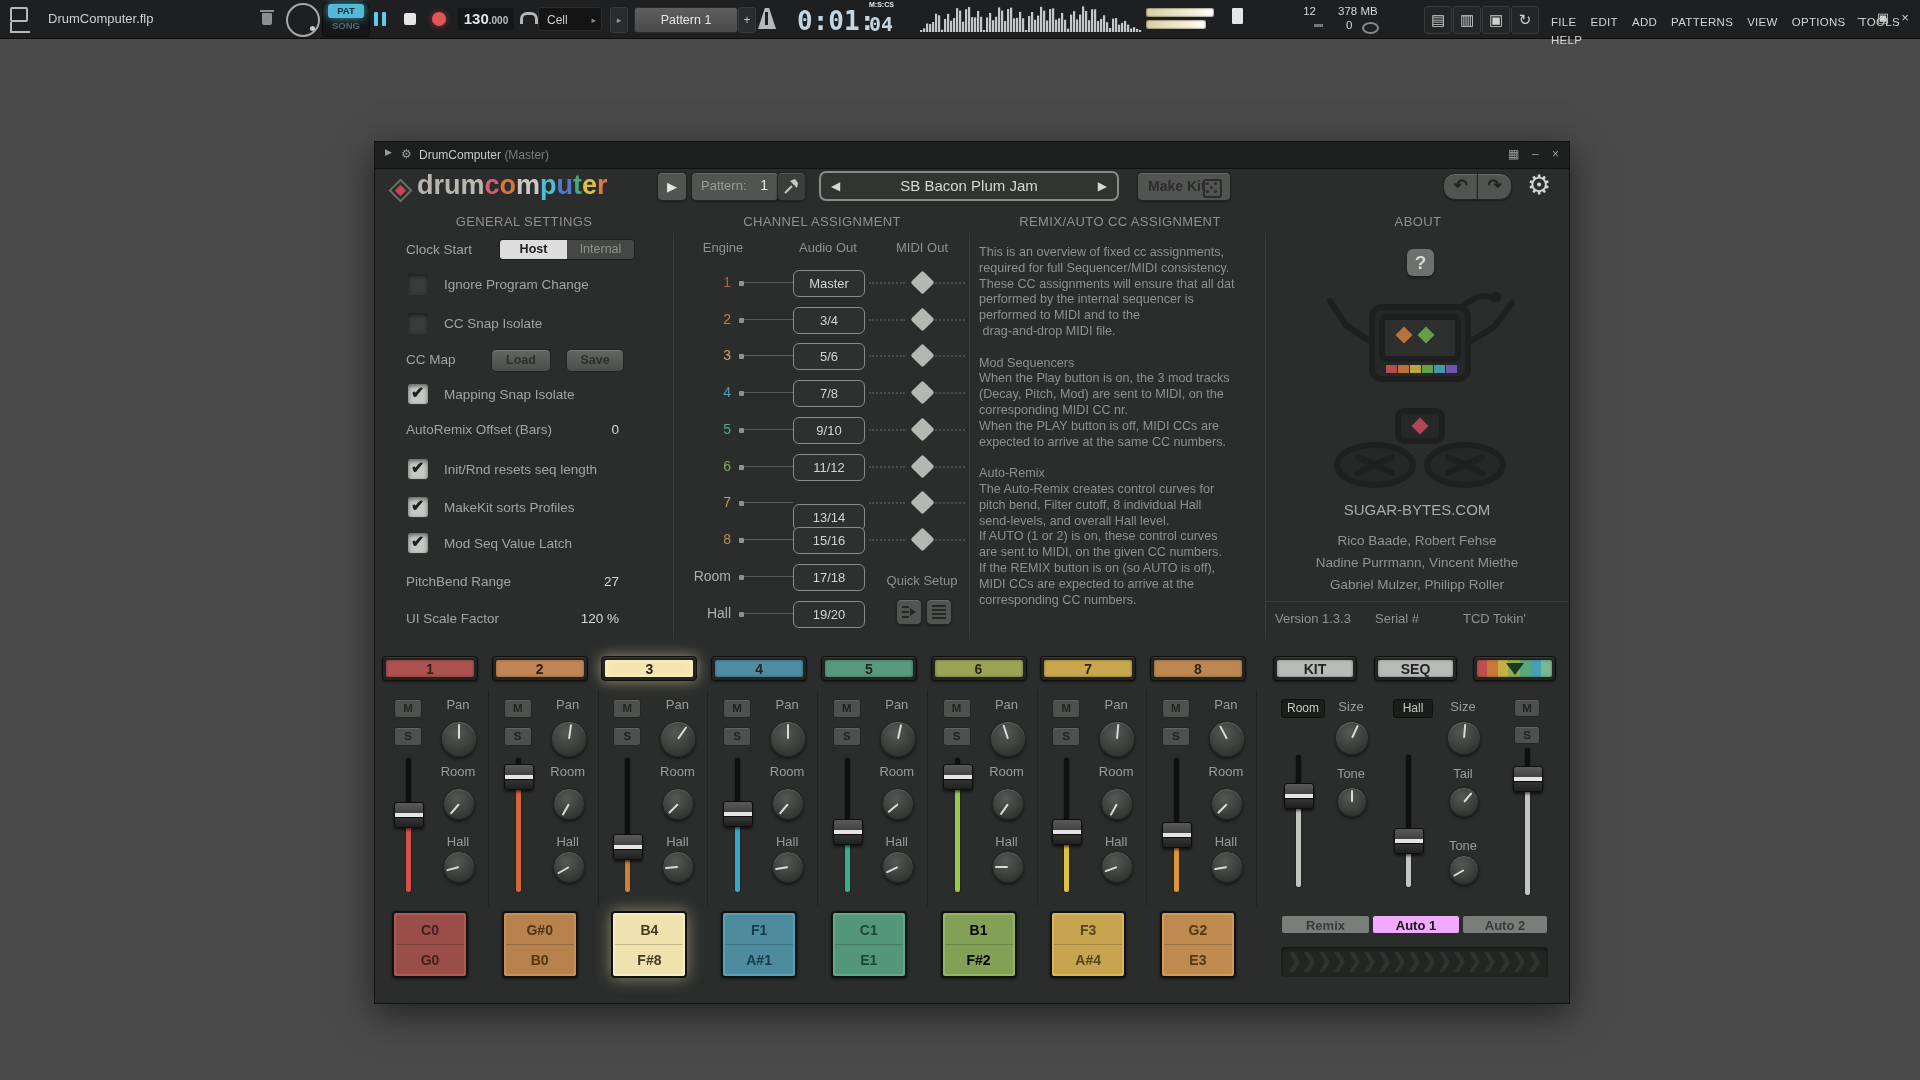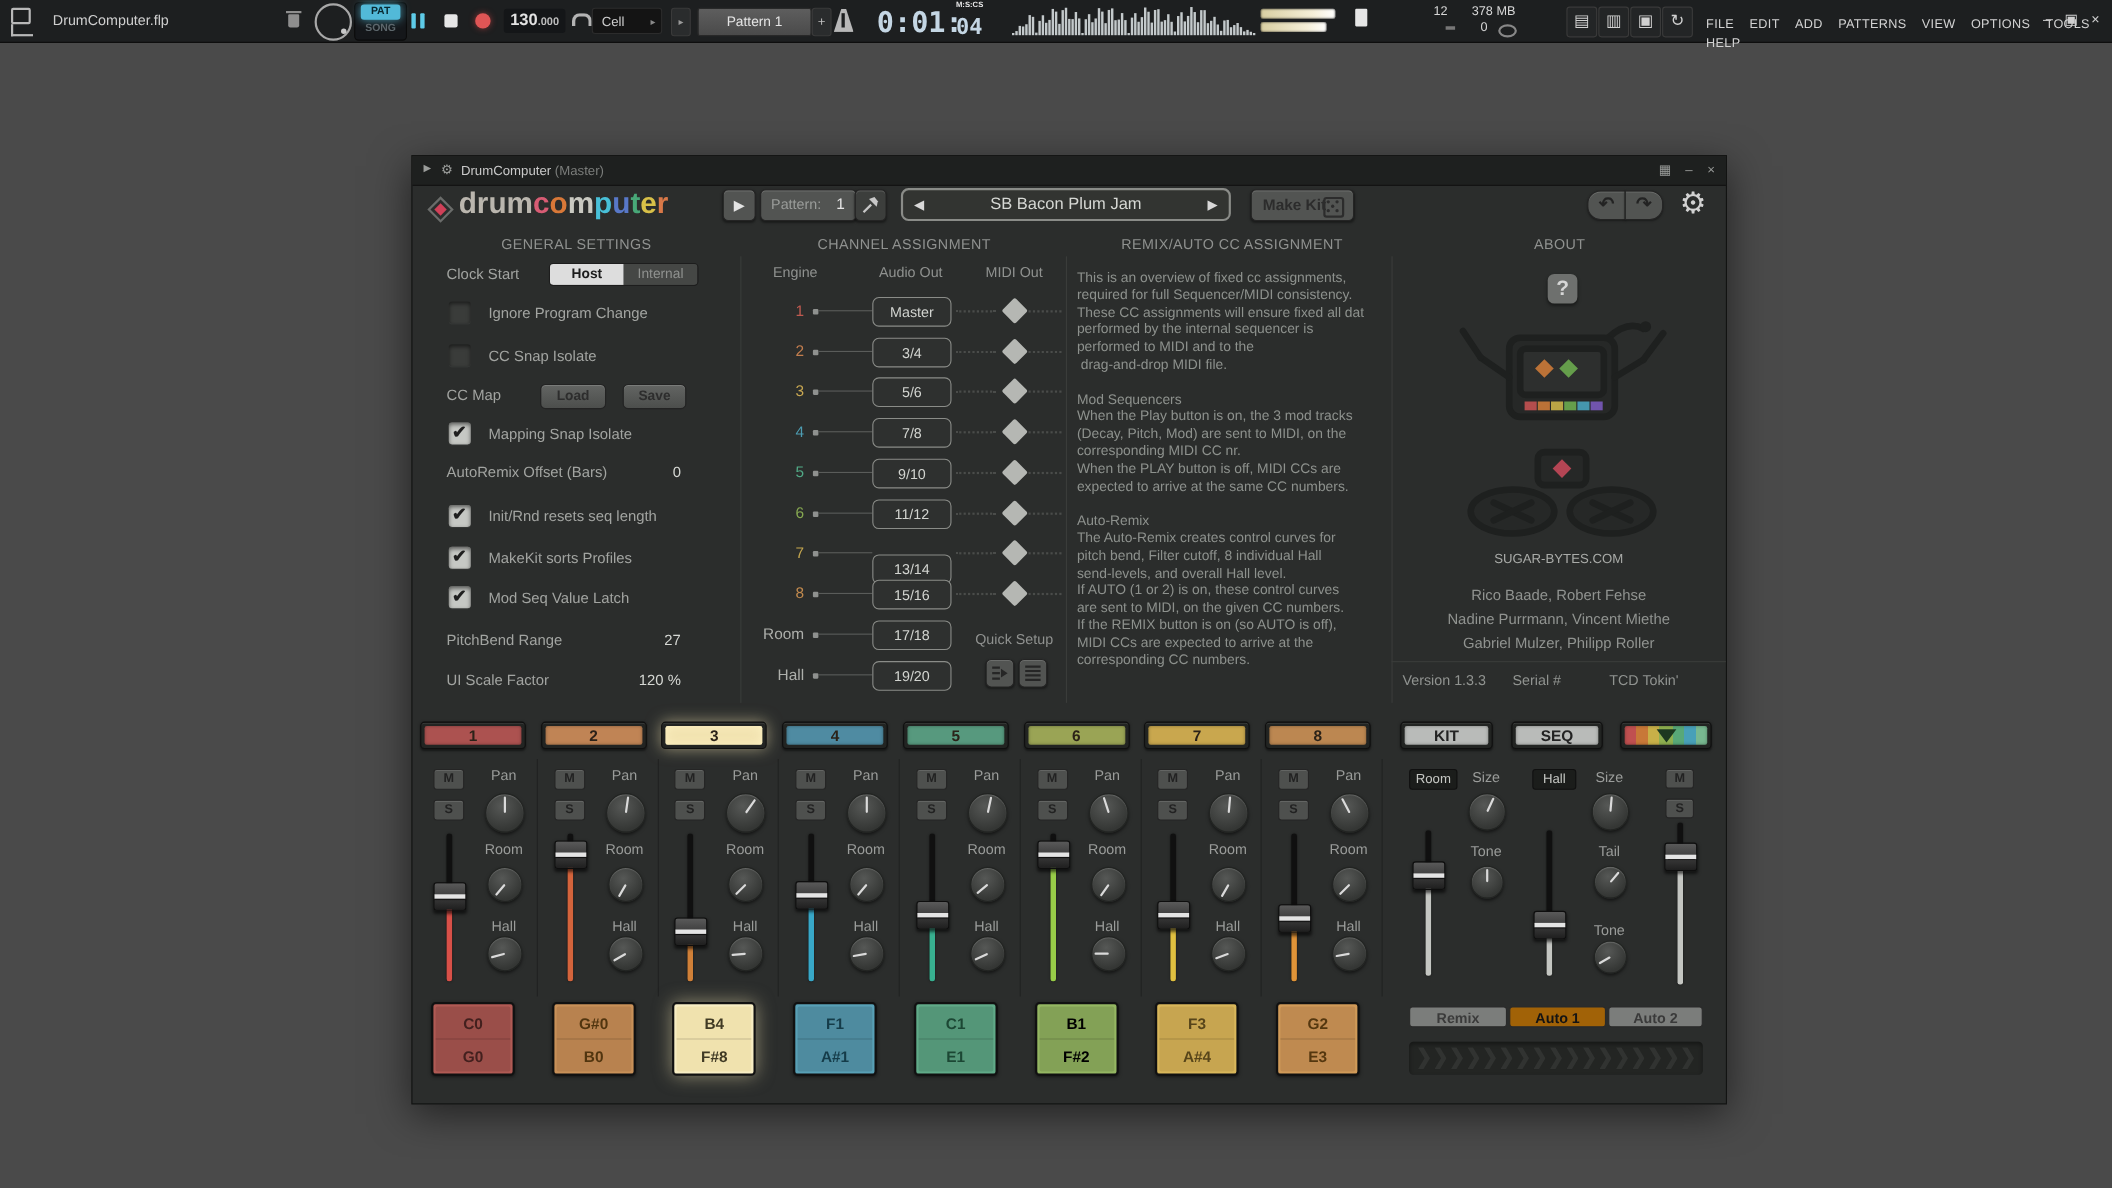--- a/index.html
+++ b/index.html
@@ -101,21 +101,21 @@
   
   .pad{position:absolute;top:911px;width:76px;height:67px;border-radius:4px;border:2px solid #111;box-sizing:border-box;
      box-shadow:0 1px 3px rgba(0,0,0,.5);}
   .pad .inner{position:absolute;inset:2px;border-radius:2px;display:flex;flex-direction:column;}
   .pad .note{flex:1;display:flex;align-items:center;justify-content:center;font-size:14px;font-weight:bold;}
   .pad .note:first-child{border-bottom:1px solid rgba(0,0,0,.18);}
   .pad.sel{box-shadow:0 0 16px rgba(242,227,176,.5);}
   
   .rbtn{position:absolute;top:915px;height:19px;border-radius:3px;font-size:13px;font-weight:bold;text-align:center;line-height:19px;
      background:#7b7d7b;color:#3a3a3a;border:1px solid #2a2a2a;box-sizing:border-box;}
-  .rbtn.on{background:#a16207;color:#141414;text-align:center;}
+  .rbtn.on{background:#f0abfc;color:#141414;text-align:center;}
   .chevbar{position:absolute;left:1281px;top:947px;width:267px;height:30px;background:#232523;border-radius:4px;
      display:flex;align-items:center;padding-left:8px;box-sizing:border-box;box-shadow:inset 0 2px 4px rgba(0,0,0,.4);}
   .chev{width:11px;height:20px;margin-right:4px;background:#313331;clip-path:polygon(0 0,45% 0,100% 50%,45% 100%,0 100%,55% 50%);}
 </style>
 </head>
 <body>
 
 <div id="app">
 
   <div id="toolbar">
@@ -411,21 +411,21 @@
         <div class="as-box" style="left: 120px; top: 331px;">17/18</div>
         <div class="as-num" style="left: 0px; top: 372px; color: rgb(173, 175, 171);">Hall</div>
         <div class="as-dot" style="left: 66px; top: 379px;"></div>
         <div class="as-line" style="left: 71px; top: 380px; width: 49px;"></div>
         <div class="as-box" style="left: 120px; top: 368px;">19/20</div>
       </div>
 
     <div class="abs" style="left:604px;top:103px;width:280px;" id="cccol">
         <div class="ccline">This is an overview of fixed cc assignments,</div>
         <div class="ccline">required for full Sequencer/MIDI consistency.</div>
-        <div class="ccline">These CC assignments will ensure fixed all dat</div>
+        <div class="ccline">These CC assignments will ensure that all dat</div>
         <div class="ccline">performed by the internal sequencer is</div>
         <div class="ccline">performed to MIDI and to the</div>
         <div class="ccline"> drag-and-drop MIDI file.</div>
         <div class="ccline"></div>
         <div class="ccline">Mod Sequencers</div>
         <div class="ccline">When the Play button is on, the 3 mod tracks</div>
         <div class="ccline">(Decay, Pitch, Mod) are sent to MIDI, on the</div>
         <div class="ccline">corresponding MIDI CC nr.</div>
         <div class="ccline">When the PLAY button is off, MIDI CCs are</div>
         <div class="ccline">expected to arrive at the same CC numbers.</div>
@@ -466,21 +466,21 @@
         <g>
           <rect x="66" y="92" width="11" height="8" fill="#c05050"></rect>
             <rect x="78" y="92" width="11" height="8" fill="#c87838"></rect>
           <rect x="90" y="92" width="11" height="8" fill="#c8b048"></rect>
             <rect x="102" y="92" width="11" height="8" fill="#6aa84e"></rect>
           <rect x="114" y="92" width="11" height="8" fill="#48a0b8"></rect>
             <rect x="126" y="92" width="11" height="8" fill="#7858b8"></rect>
         </g>
         <rect x="94" y="147" width="12" height="12" fill="#c04858" transform="rotate(45 100 153)"></rect>
       </svg>
-      <div class="about-line" style="top:268px;font-size:12px;color:#a9aba8;">SUGAR-BYTES.COM</div>
+      <div class="about-line" style="top:268px;font-size:15px;color:#a9aba8;">SUGAR-BYTES.COM</div>
       <div class="about-line" style="top:300px;">Rico Baade, Robert Fehse</div>
       <div class="about-line" style="top:322px;">Nadine Purrmann, Vincent Miethe</div>
       <div class="about-line" style="top:344px;">Gabriel Mulzer, Philipp Roller</div>
       <div class="abs" style="left:0;top:368px;width:304px;height:1px;background:#3a3c3a;"></div>
       <div class="abs" style="left:10px;top:378px;font-size:13px;color:#909390;">Version 1.3.3</div>
       <div class="abs" style="left:110px;top:378px;font-size:13px;color:#909390;">Serial #</div>
       <div class="abs" style="left:198px;top:378px;font-size:13px;color:#909390;">TCD Tokin'</div>
     </div>
   </div>
 

